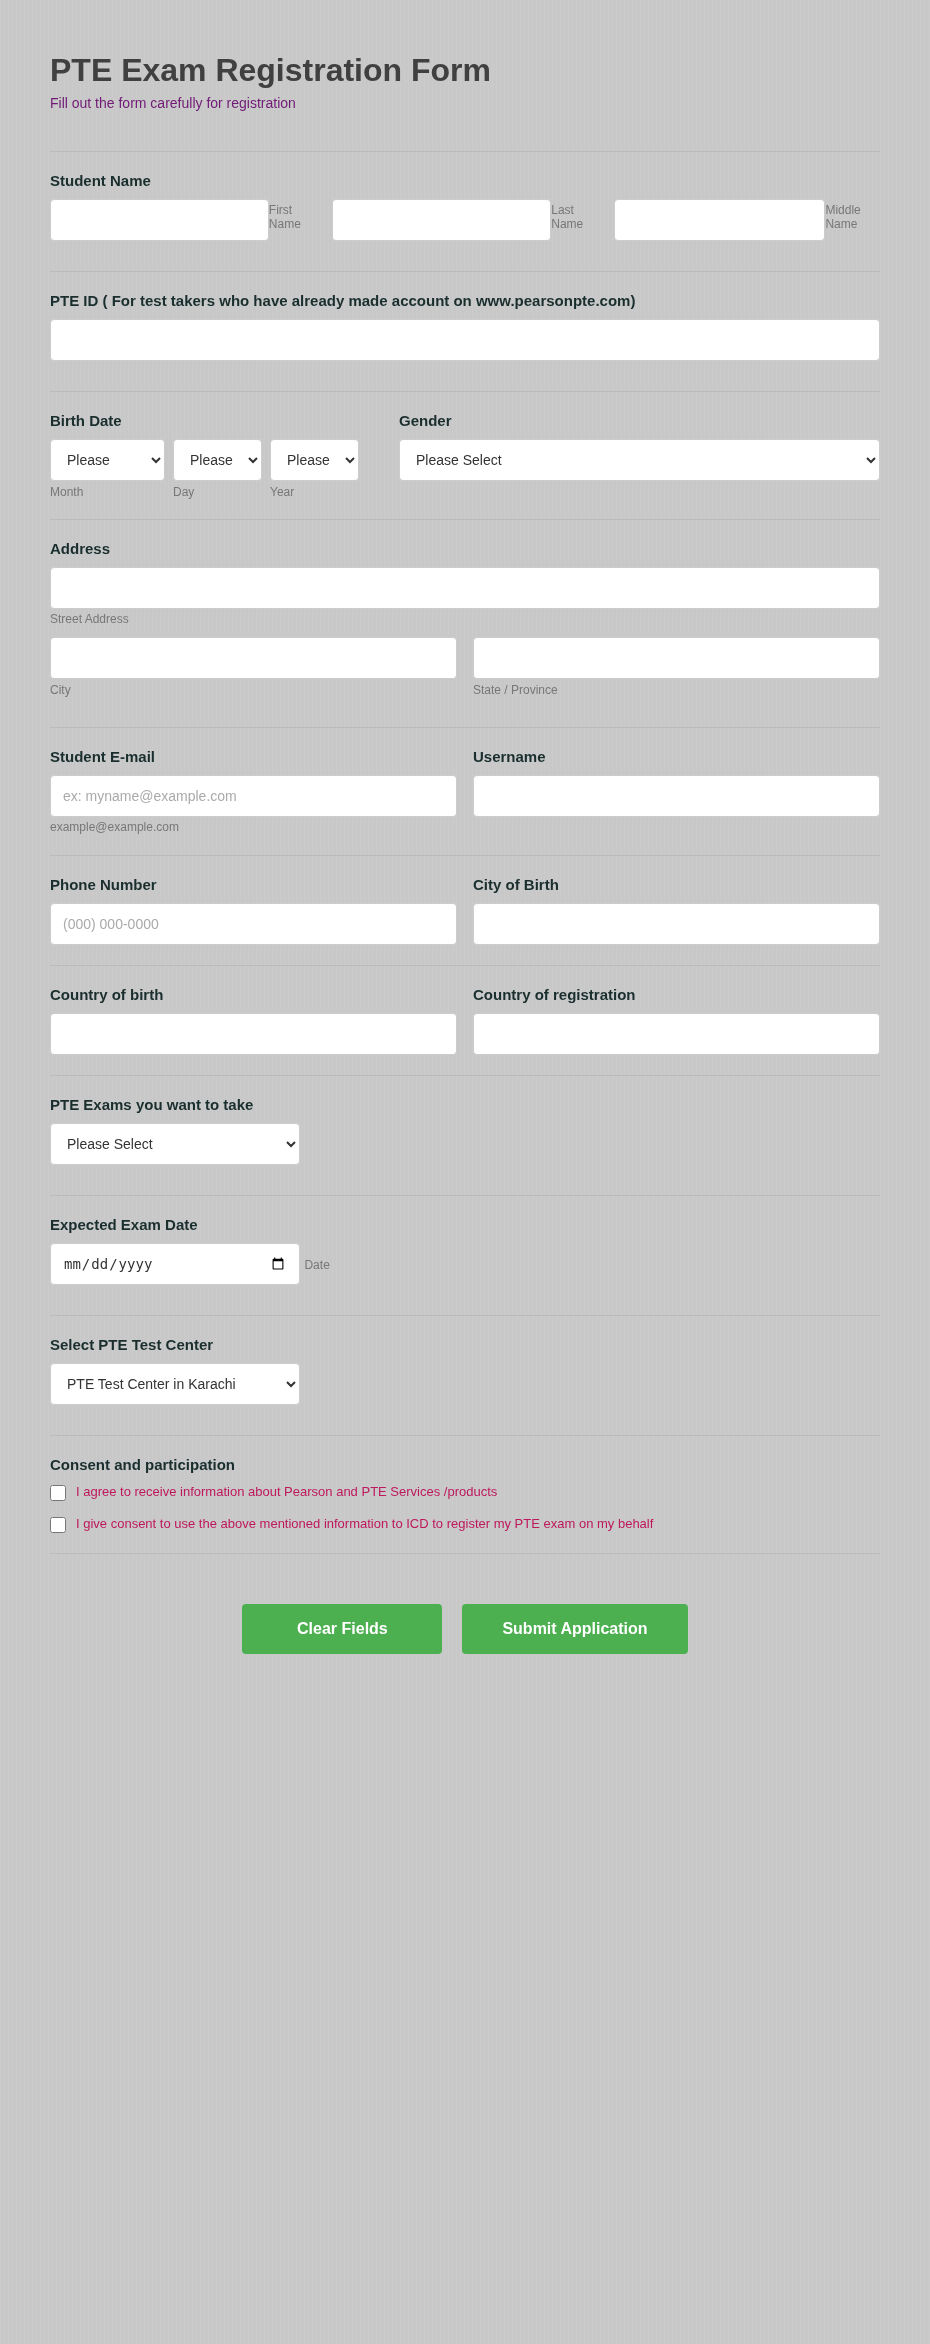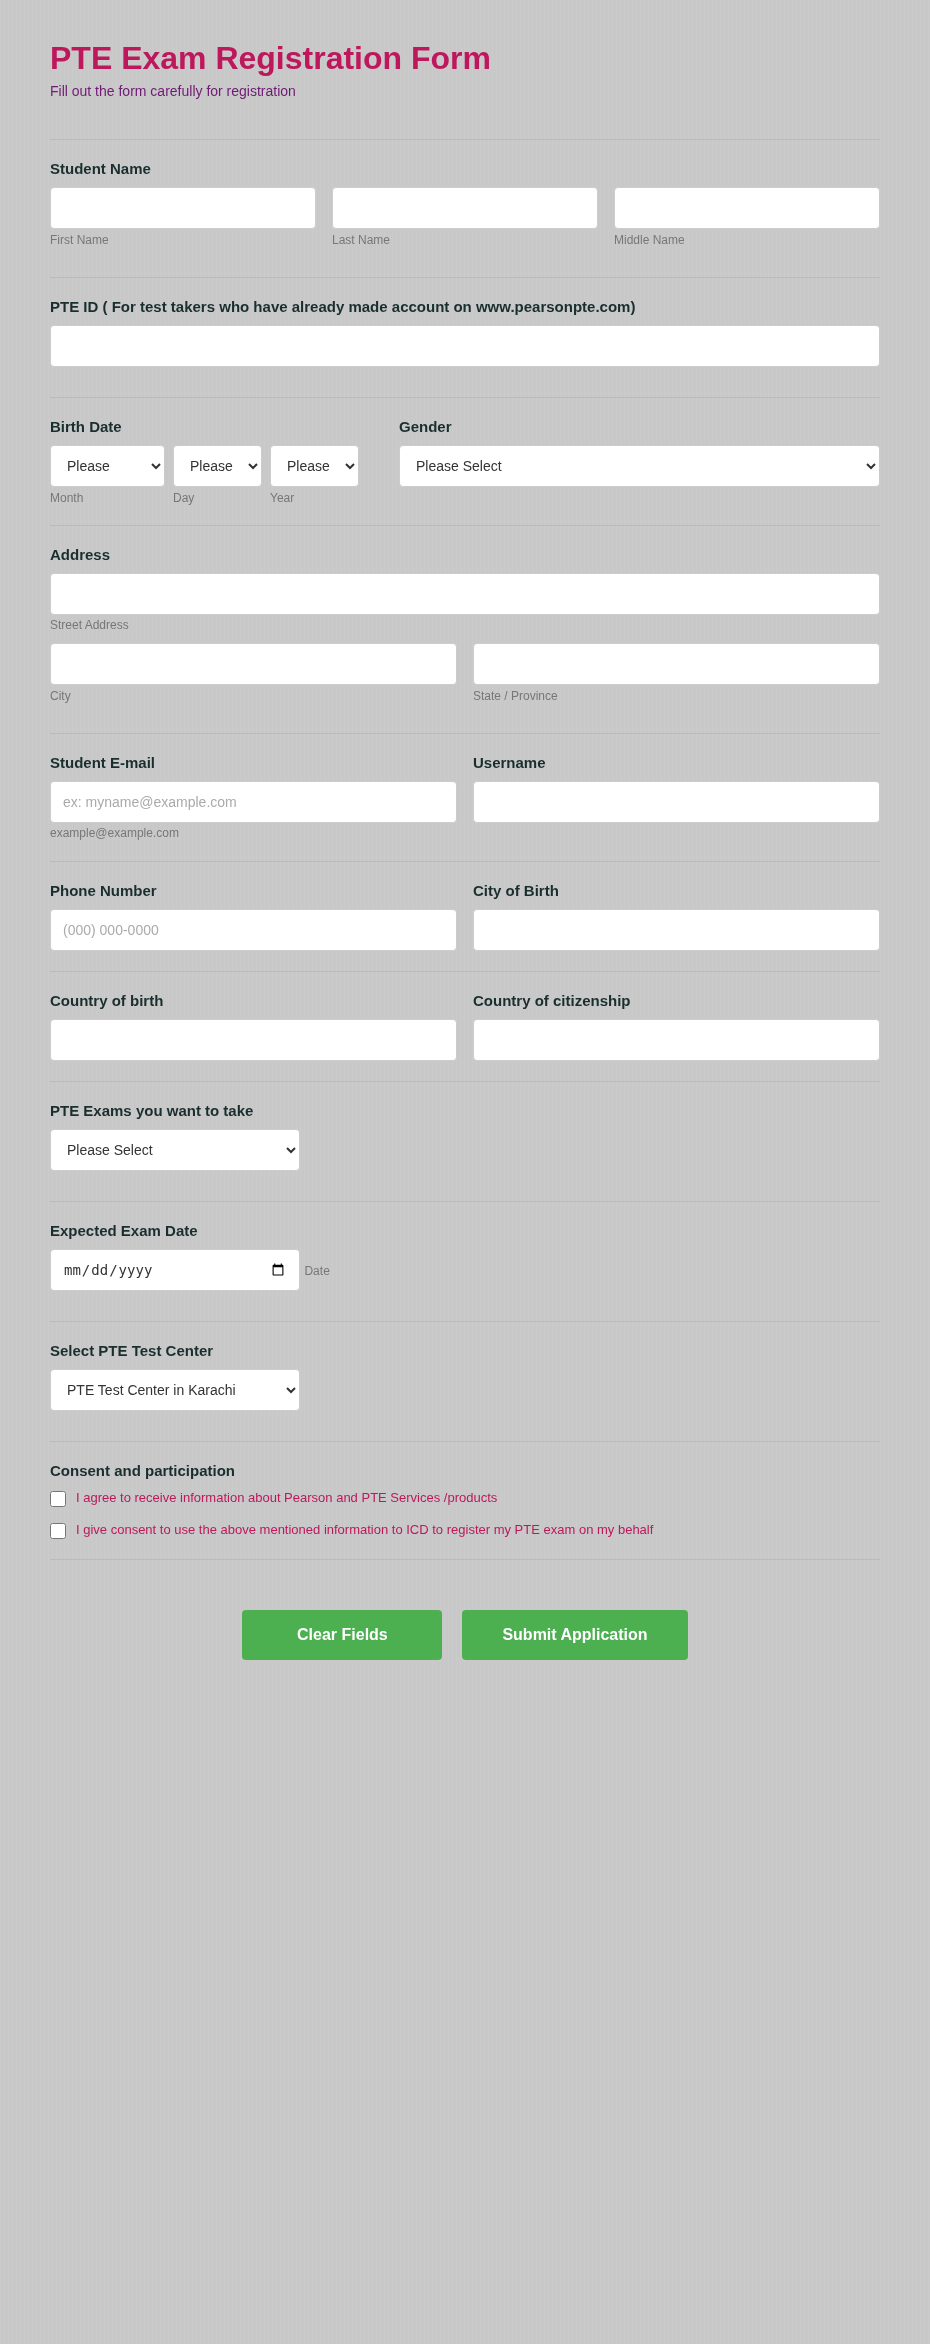--- a/index.html
+++ b/index.html
@@ -16,22 +16,23 @@
       min-height: 2344px;
       width: 930px;
       margin: 0 auto;
     }
     .page-wrapper {
       padding: 40px 50px 60px 50px;
     }
     .form-title {
       font-size: 32px;
       font-weight: 700;
-      color: #be185d;
+      color: #404040;
       margin-bottom: 6px;
+      margin-top: 12px;
     }
     .form-subtitle {
       font-size: 14px;
       color: #701a75;
       margin-bottom: 40px;
     }
     .section {
       margin-bottom: 30px;
     }
     .section-label {
@@ -39,21 +40,21 @@
       font-weight: 600;
       color: #1a2e2e;
       margin-bottom: 10px;
     }
     .input-row {
       display: flex;
       gap: 16px;
     }
     .input-group {
       display: flex;
-      flex-direction: column;
+      flex-direction: row;
       flex: 1;
     }
     input[type="text"],
     input[type="email"],
     input[type="tel"],
     input[type="date"] {
       background: #fff;
       border: 1px solid #ccc;
       border-radius: 4px;
       padding: 10px 12px;
@@ -324,21 +325,21 @@
   </div>
 
   <hr class="divider">
 
   <div class="two-col-section">
     <div class="col-half">
       <div class="section-label">Country of birth</div>
       <input type="text" style="width: 100%;">
     </div>
     <div class="col-half">
-      <div class="section-label">Country of citizenship</div>
+      <div class="section-label">Country of registration</div>
       <input type="text" style="width: 100%;">
     </div>
   </div>
 
   <hr class="divider">
 
   <div class="section">
     <div class="section-label">PTE Exams you want to take</div>
     <select style="width:250px;">
       <option>Please Select</option>

